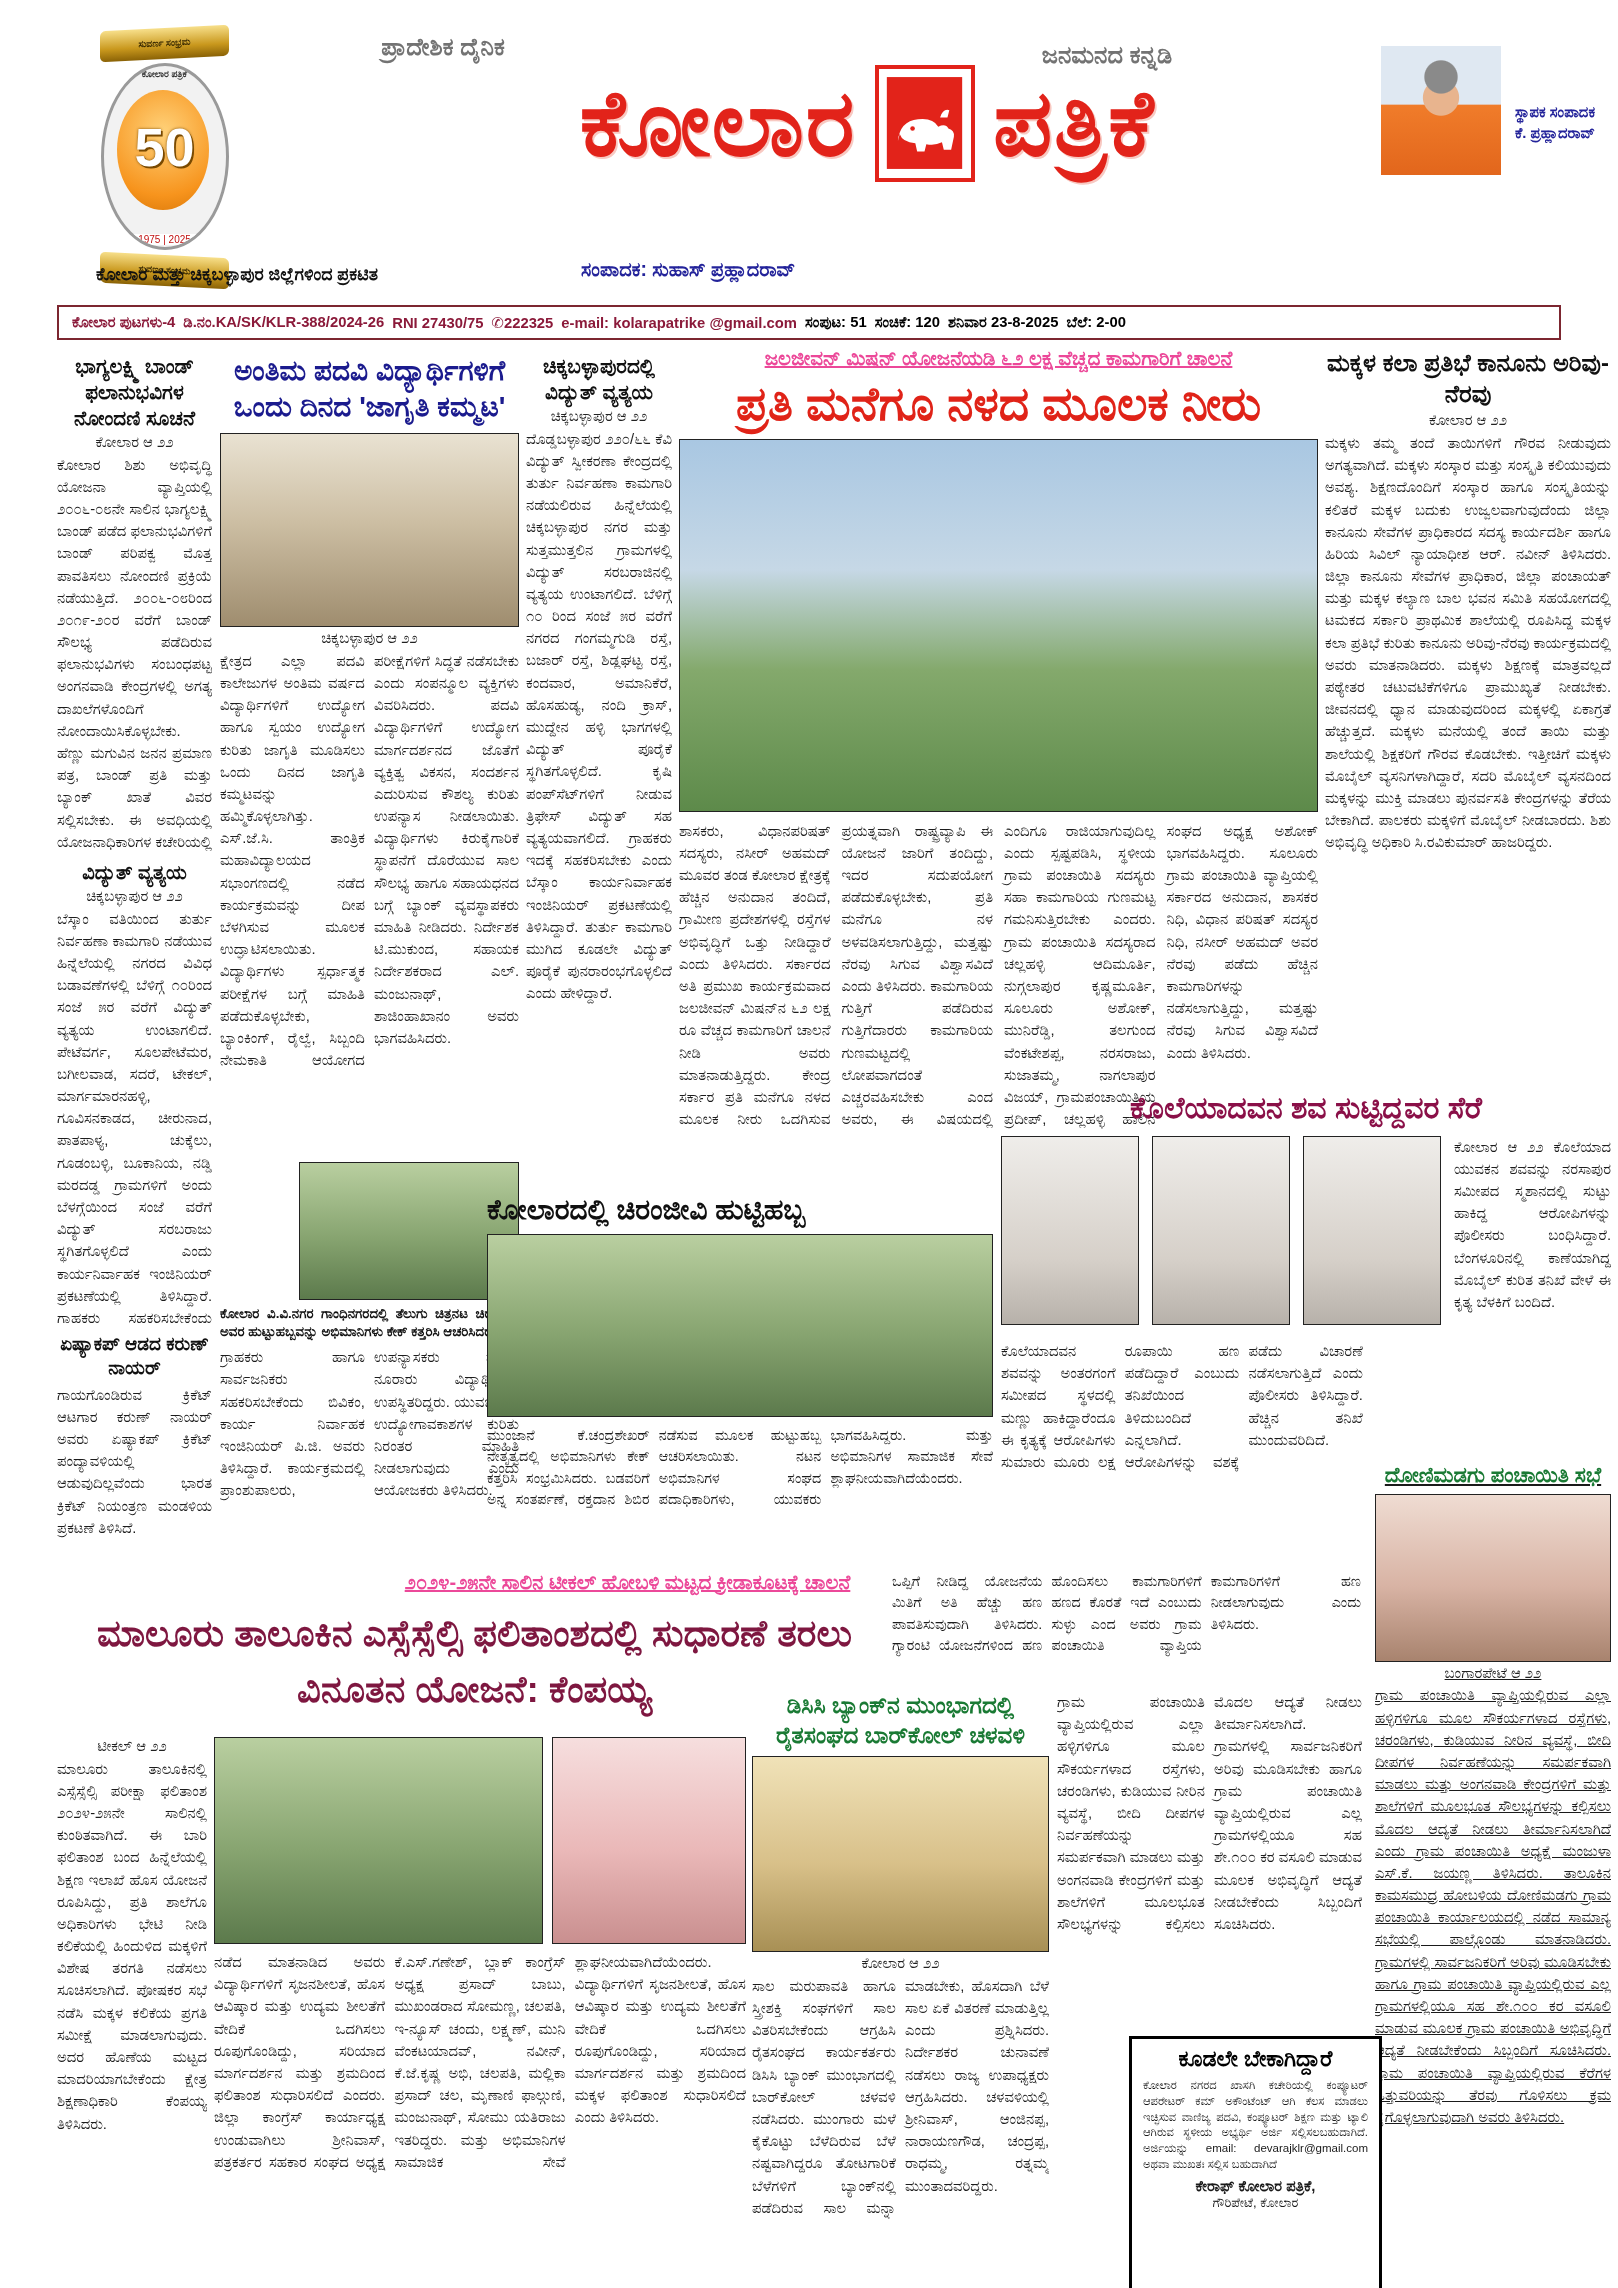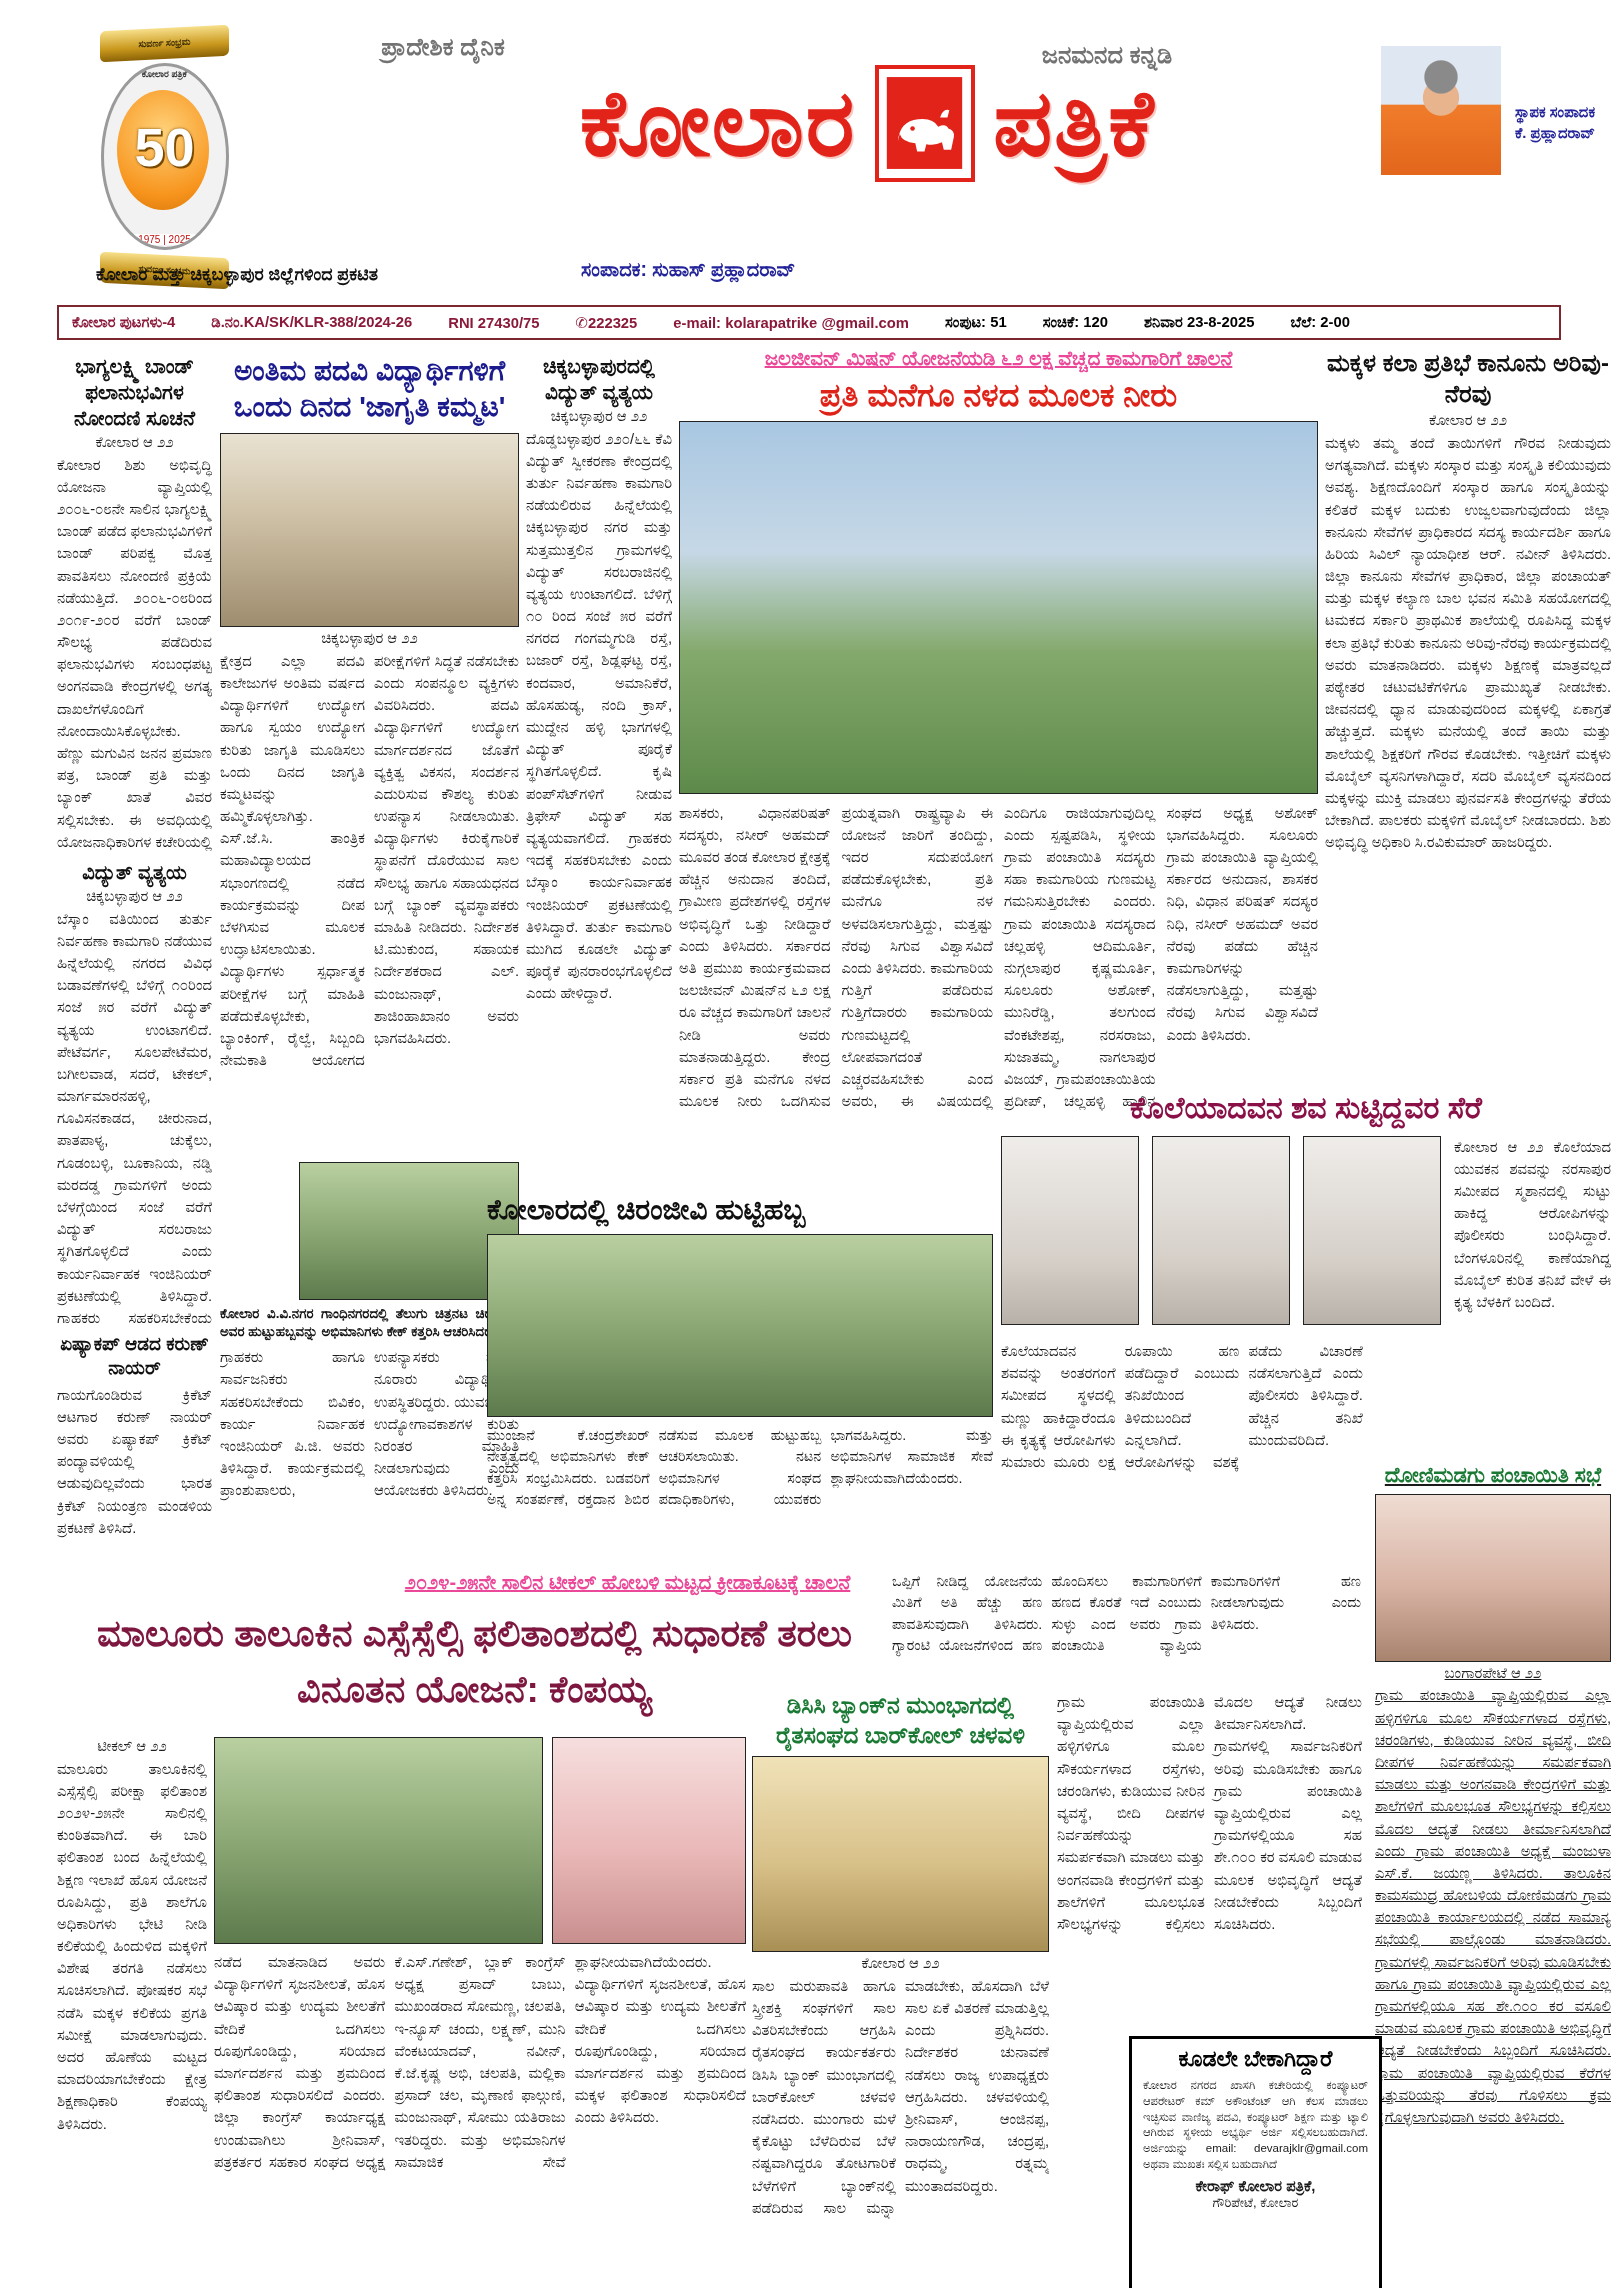--- a/index.html
+++ b/index.html
@@ -31,28 +31,28 @@
   .logo-circle{width:122px;height:181px;margin:3.7px auto 0;border-radius:50%;
                background:#f2f2f2;border:3.7px solid #9a9a9a;position:relative;overflow:hidden;}
   .logo-inner{position:absolute;left:13px;top:24px;width:92px;height:120px;border-radius:50%;
               background:radial-gradient(circle at 50% 35%,#ffd27a,#f7941d 70%,#d97708);}
   .logo-50{position:absolute;width:100%;top:50px;text-align:center;font-size:54px;font-weight:800;color:#ffffff;
            text-shadow:0 0 2.8px #7a4a00,1.8px 1.8px 0 #7a4a00;}
   .logo-ring-text{position:absolute;width:100%;top:3.7px;text-align:center;font-size:9.2px;color:#333;font-weight:bold;}
   .logo-years{position:absolute;width:100%;bottom:1.8px;text-align:center;font-size:10px;color:#c01010;font-weight:normal;background:#fff;}
   
   .infobar{left:57px;top:305px;width:1504px;height:35px;border:2.8px solid #7c2630;
-           display:flex;align-items:center;gap:36px;padding:14px 13px;box-sizing:border-box;
+           display:flex;align-items:center;gap:8px;padding:14px 13px;box-sizing:border-box;
            font-size:14.8px;white-space:nowrap;overflow:hidden;}
   .maroon{color:#8b1a3a;font-weight:bold;}
   .ib-black{color:#000;font-weight:bold;}
   
   .hl-s{font-size:20px;font-weight:bold;line-height:1.3;color:#111;}
   .hl-blue{font-size:28px;font-weight:800;line-height:1.3;color:#1b1b8e;}
-  .hl-red{font-size:32px;font-weight:800;color:#e02318;line-height:1.2;}
+  .hl-red{font-size:47px;font-weight:800;color:#e02318;line-height:1.2;}
   .kicker{font-size:20px;font-weight:bold;color:#ec4899;text-decoration:underline;}
   .hl-maroon{font-size:30px;font-weight:800;color:#8a1048;line-height:1.25;}
   .hl-big{font-size:37px;font-weight:800;color:#7e1740;line-height:1.5;}
   .hl-green{font-size:23px;font-weight:800;color:#1a7a34;line-height:1.3;}
   .hl-black{font-size:28px;font-weight:800;color:#101010;line-height:1.25;}
   .caption{font-size:13.4px;font-weight:bold;line-height:1.35;text-align:justify;color:#111;}
   
   .ph{border:1.8px solid #222;box-sizing:border-box;}
   .ph-indoor{background:linear-gradient(180deg,#e9e2d2 0%,#cdbfa4 45%,#9f8d6f 100%);}
   .ph-water{background:linear-gradient(180deg,#a9c7e2 0%,#c6d8e6 35%,#84a96c 62%,#5d8a4a 100%);}

